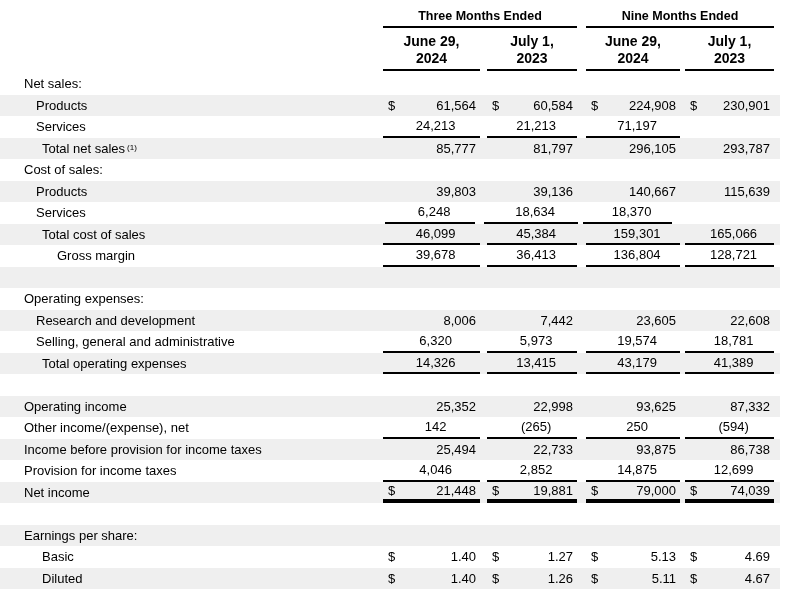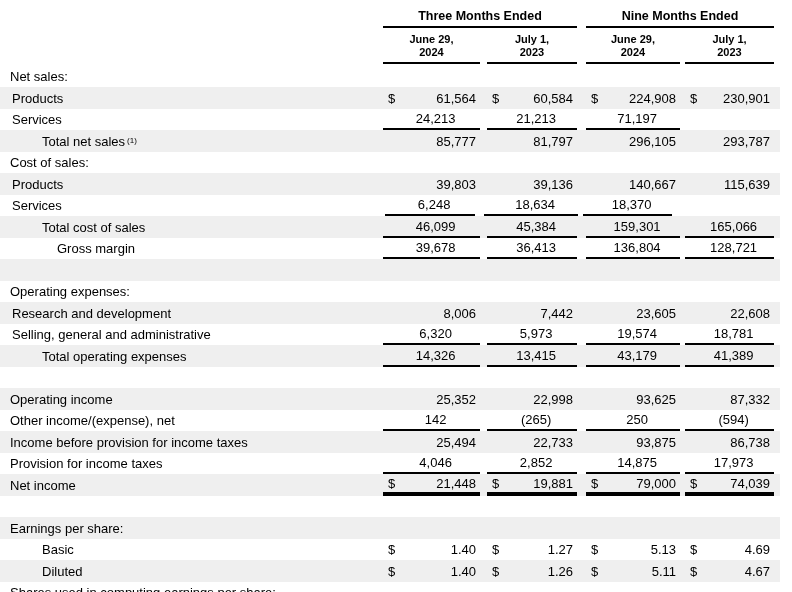--- a/index.html
+++ b/index.html
@@ -14,21 +14,21 @@
   .hrow1 { display:flex; padding:9px 6px 0 0; }
   .hspacer { width:378px; }
   .hgroup {
     text-align:center; font-weight:bold; font-size:12.5px;
     border-bottom:2px solid var(--rule,#000); padding-bottom:3px;
   }
   .g1 { width:194px; margin-left:5px; }
   .g2 { width:188px; margin-left:9px; }
   .hrow2 { display:flex; padding-right:6px; margin-top:1px; }
   .hcol {
-    text-align:center; font-weight:bold; font-size:11px; line-height:1.18;
+    text-align:center; font-weight:bold; font-size:14px; line-height:1.18;
     border-bottom:2px solid var(--rule,#000); padding:4px 0 3px 0;
     box-sizing:border-box;
   }
 
   
   .rows { margin-top:2px; }
   .row { display:flex; height:21.5px; align-items:stretch; padding-right:6px; font-size:13px; }
   .row.shade { background:var(--stripe,#efefef); }
   .label-cell { width:378px; display:flex; align-items:center; box-sizing:border-box; }
   .cell {
@@ -36,22 +36,22 @@
     box-sizing:border-box; padding:0 4px 0 5px;
   }
   .c1 { width:97px; margin-left:5px; }
   .c2 { width:90px; margin-left:7px; }
   .c3 { width:94px; margin-left:9px; }
   .c4 { width:89px; margin-left:5px; }
   .rule-single .cell { border-bottom:2px solid var(--rule,#000);justify-content:center; }
   .rule-thick  .cell { border-bottom:4px solid var(--rule,#000); }
   .cur.hide { visibility:hidden; }
   .val { text-align:right; }
-  .ind0 { padding-left:10px; }
-  .ind1 { padding-left:12px; }
+  .ind0 { padding-left:24px; }
+  .ind1 { padding-left:36px; }
   .ind2 { padding-left:42px; }
   .ind3 { padding-left:57px; }
   sup { font-size:8px; line-height:0; margin-left:2px; }
 </style>
 </head>
 <body>
 
 <div class="sheet">
 
   <div class="hrow1">
@@ -424,21 +424,21 @@
     <div class="cell c2">
       <span class="cur hide">$</span>
       <span class="val">2,852</span>
     </div>
     <div class="cell c3">
       <span class="cur hide">$</span>
       <span class="val">14,875</span>
     </div>
     <div class="cell c4">
       <span class="cur hide">$</span>
-      <span class="val">17,973</span>
+      <span class="val">12,699</span>
     </div>
   </div>
       <div class="row shade rule-thick">
     <div class="label-cell ind0">Net income</div>
     <div class="cell c1">
       <span class="cur">$</span>
       <span class="val">21,448</span>
     </div>
     <div class="cell c2">
       <span class="cur">$</span>

